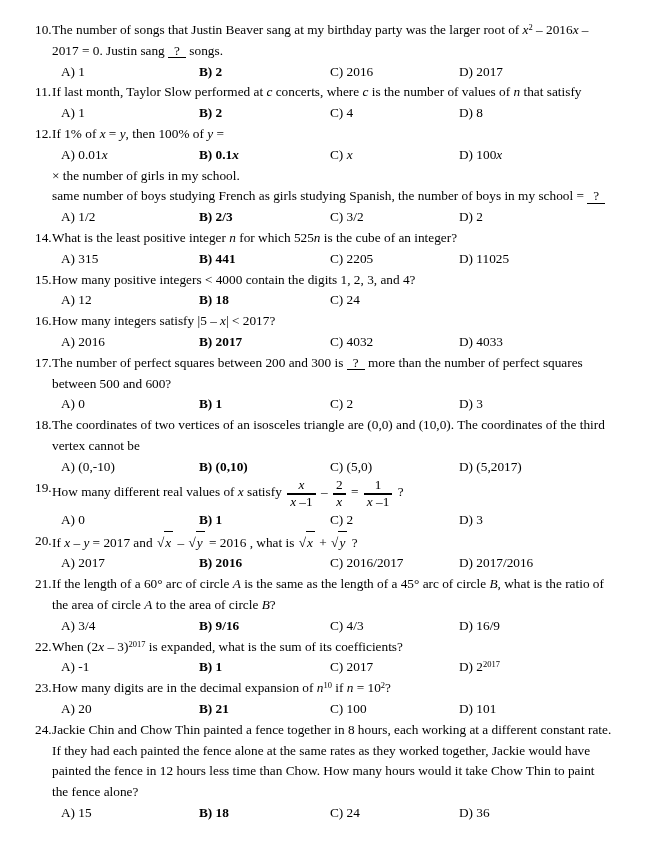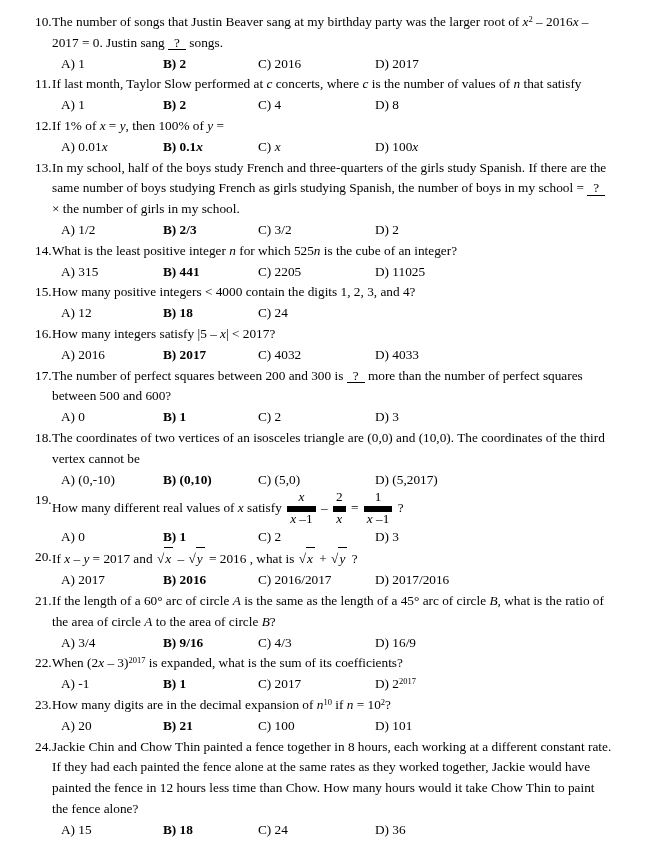--- a/index.html
+++ b/index.html
@@ -10,59 +10,60 @@
     line-height: 20.8px;
     color: #000000;
   }
   .page {
     position: relative;
     width: 661px;
     height: 863px;
     background: #ffffff;
     overflow: hidden;
     box-sizing: border-box;
-    padding-top: 12px;
+    padding-top: 20px;
   }
   .question { }
   .q-line {
     position: relative;
     margin-left: 52px;
     margin-right: 8px;
     white-space: nowrap;
   }
   .q-num {
     position: absolute;
     left: -17px;
     top: 0;
   }
   .options {
     display: flex;
     margin-left: 61px;
     white-space: nowrap;
+    gap: 36px;
   }
   .opt { flex: 0 0 auto; }
   .opt:nth-child(1) { width: 102px; }
   .opt:nth-child(2) { width: 95px; font-weight: bold; }
   .opt:nth-child(3) { width: 93px; font-family: Liberation Serif, serif; }
-  .opt:nth-child(4) { flex: 1; margin-left: 24px; }
+  .opt:nth-child(4) { flex: 1; }
   i { font-style: italic; }
   sup {
     font-size: 8.5px;
     line-height: 0;
     vertical-align: 4px;
   }
   .frac {
     display: inline-block;
     vertical-align: -11px;
     text-align: center;
     line-height: 1.1;
     margin: 0 2px;
   }
   .fnum { display: block; padding: 0 3px 1px 3px; }
-  .fden { display: block; border-top: 6px solid #000000; padding: 0 3px; }
+  .fden { display: block; border-top: 2px solid #000000; padding: 0 3px; }
   .sqrt { white-space: nowrap; margin: 0 1px; }
   .radsign { display: inline-block; }
   .radicand { display: inline-block; border-top: 1px solid #000; padding: 1px 2px 0 1px; }
   .blank {
     display: inline-block;
     border-bottom: 1px solid #000;
     padding: 0 6px;
     line-height: 1;
   }
 </style>
@@ -93,23 +94,22 @@
       <div class="question">
         <div class="q-line"><span class="q-num">12.</span>If 1% of <i>x</i> = <i>y</i>, then 100% of <i>y</i> =</div>
         <div class="options">
           <span class="opt">A) 0.01<i>x</i></span>
           <span class="opt">B) 0.1<i>x</i></span>
           <span class="opt">C) <i>x</i></span>
           <span class="opt">D) 100<i>x</i></span>
         </div>
       </div>
       <div class="question">
-        <div class="q-line"><span class="q-num">13.</span>In my school, half of the boys study French and three-quarters of the girls study Spanish. If there are the</div>
+        <div class="q-line">× the number of girls in my school.</div>
         <div class="q-line">same number of boys studying French as girls studying Spanish, the number of boys in my school = <span class="blank">?</span></div>
-        <div class="q-line">× the number of girls in my school.</div>
         <div class="options">
           <span class="opt">A) 1/2</span>
           <span class="opt">B) 2/3</span>
           <span class="opt">C) 3/2</span>
           <span class="opt">D) 2</span>
         </div>
       </div>
       <div class="question">
         <div class="q-line"><span class="q-num">14.</span>What is the least positive integer <i>n</i> for which 525<i>n</i> is the cube of an integer?</div>
         <div class="options">

